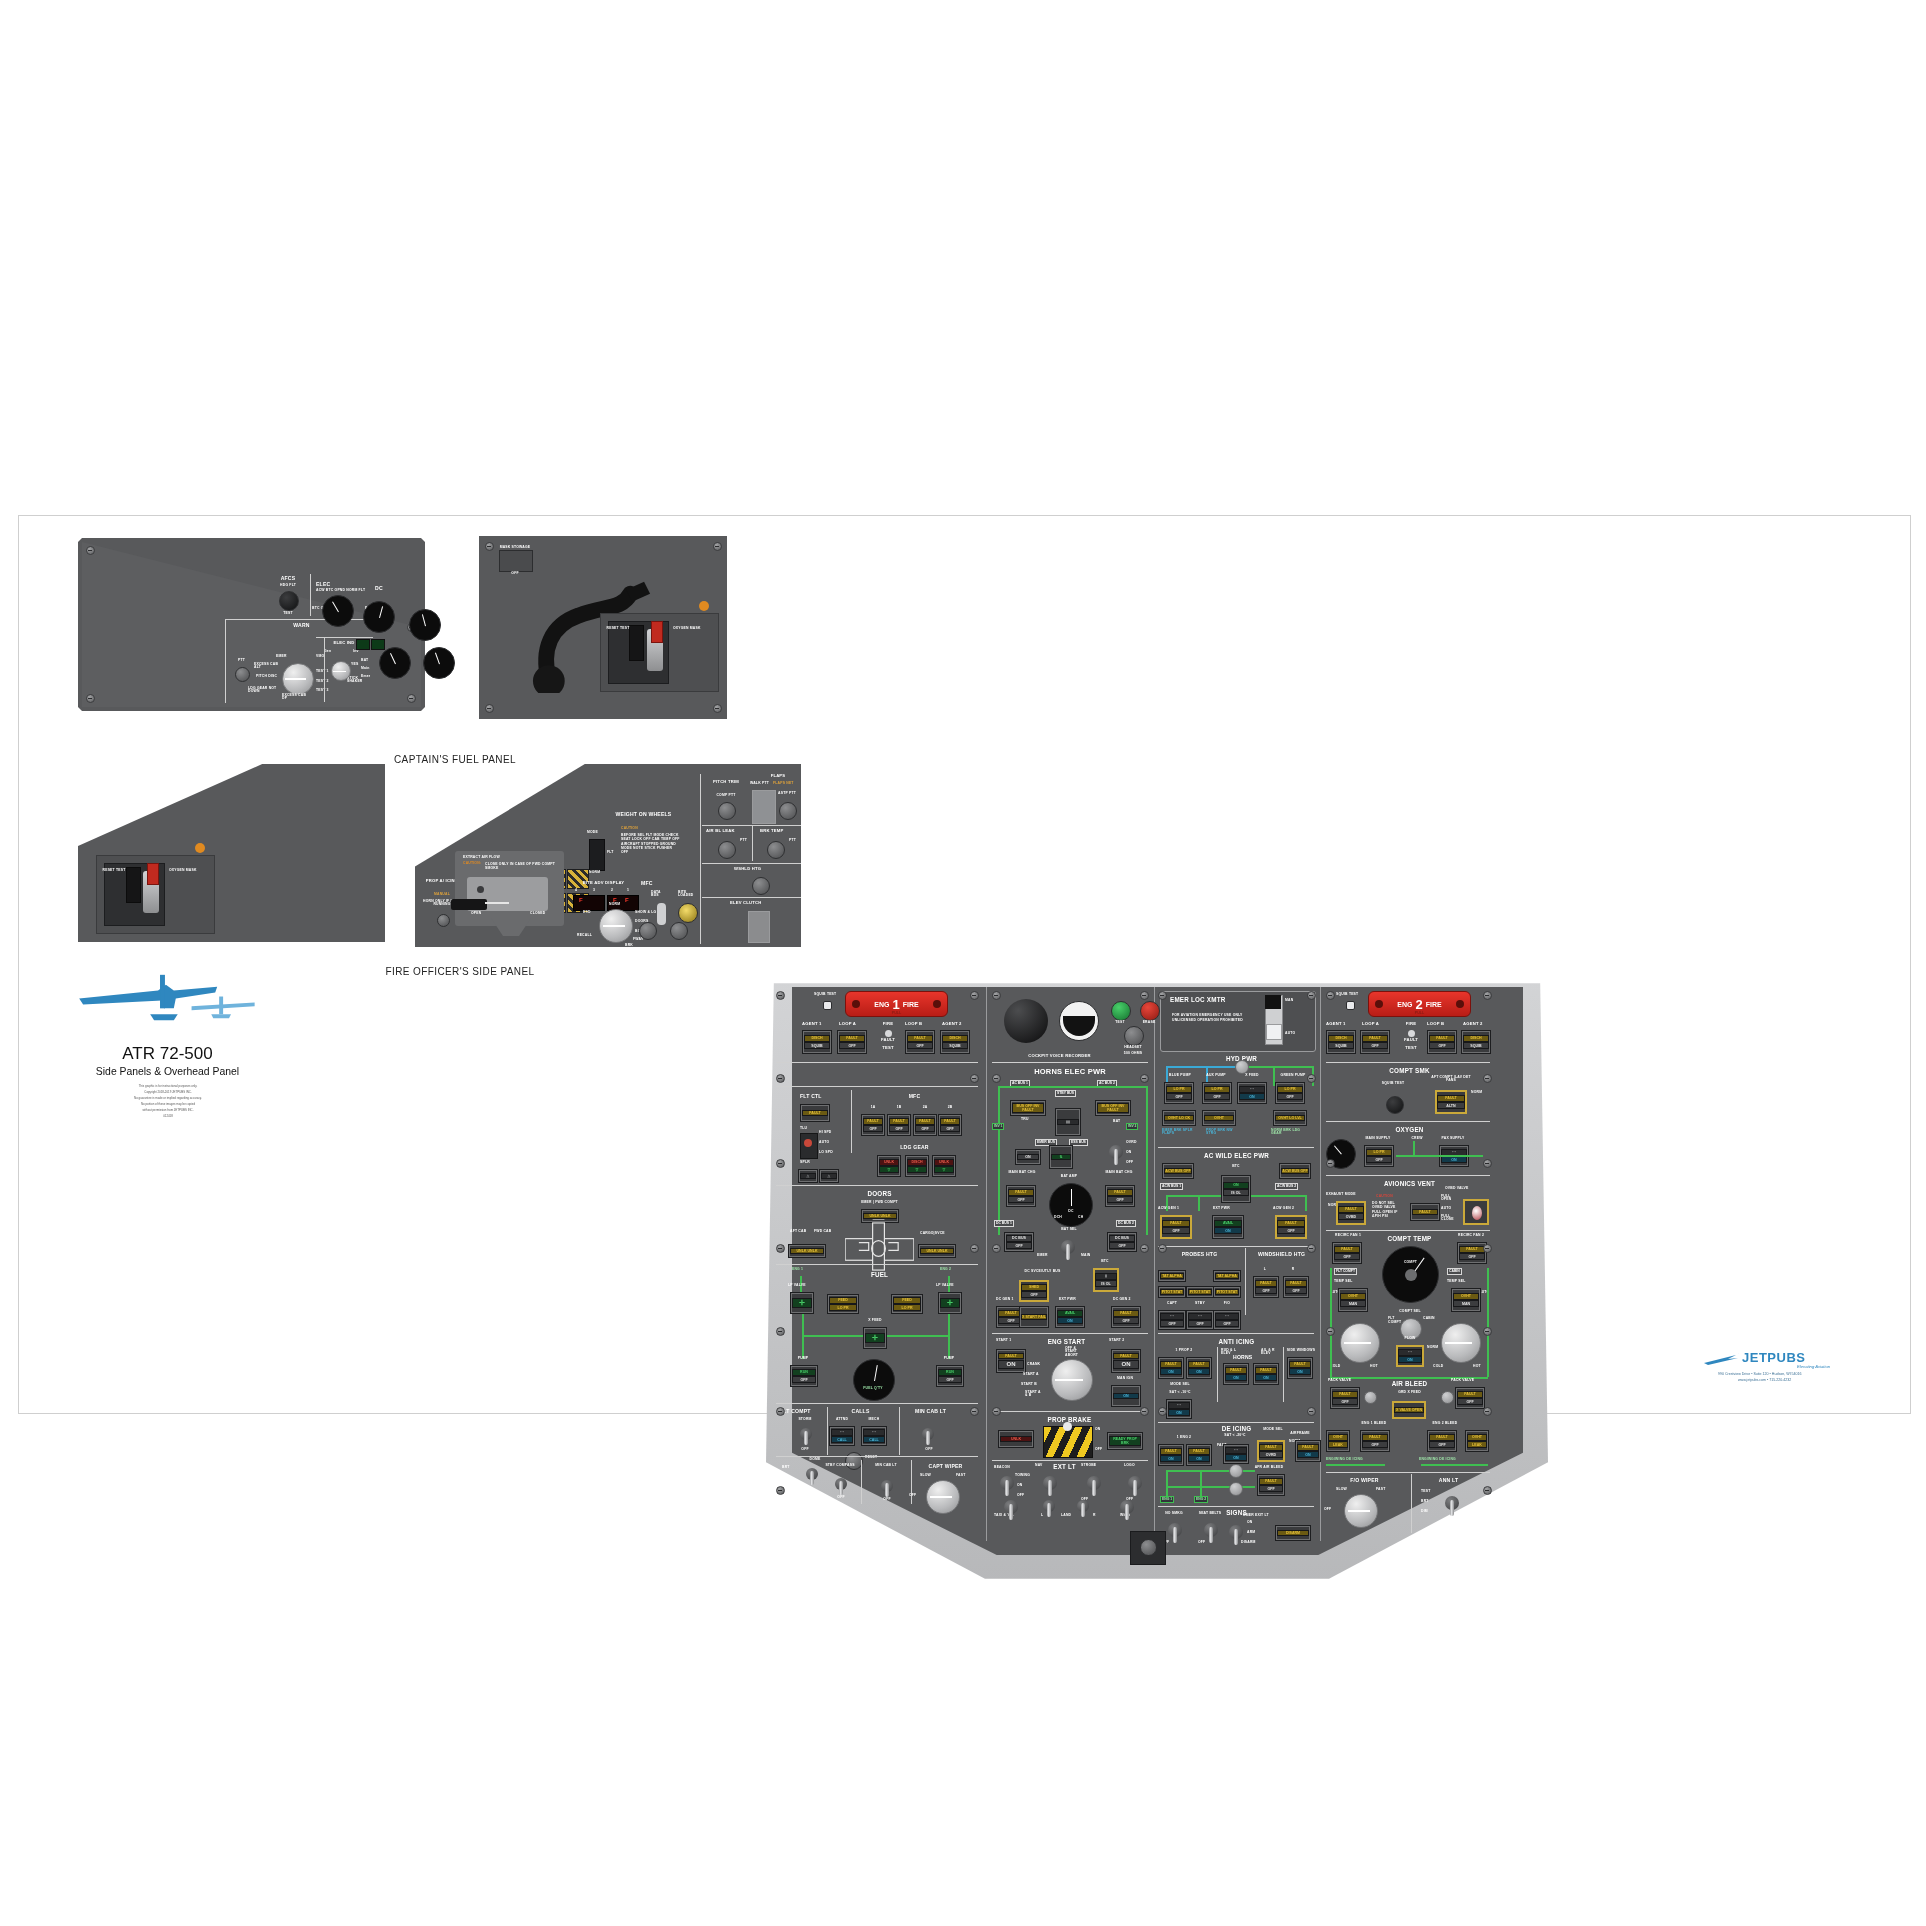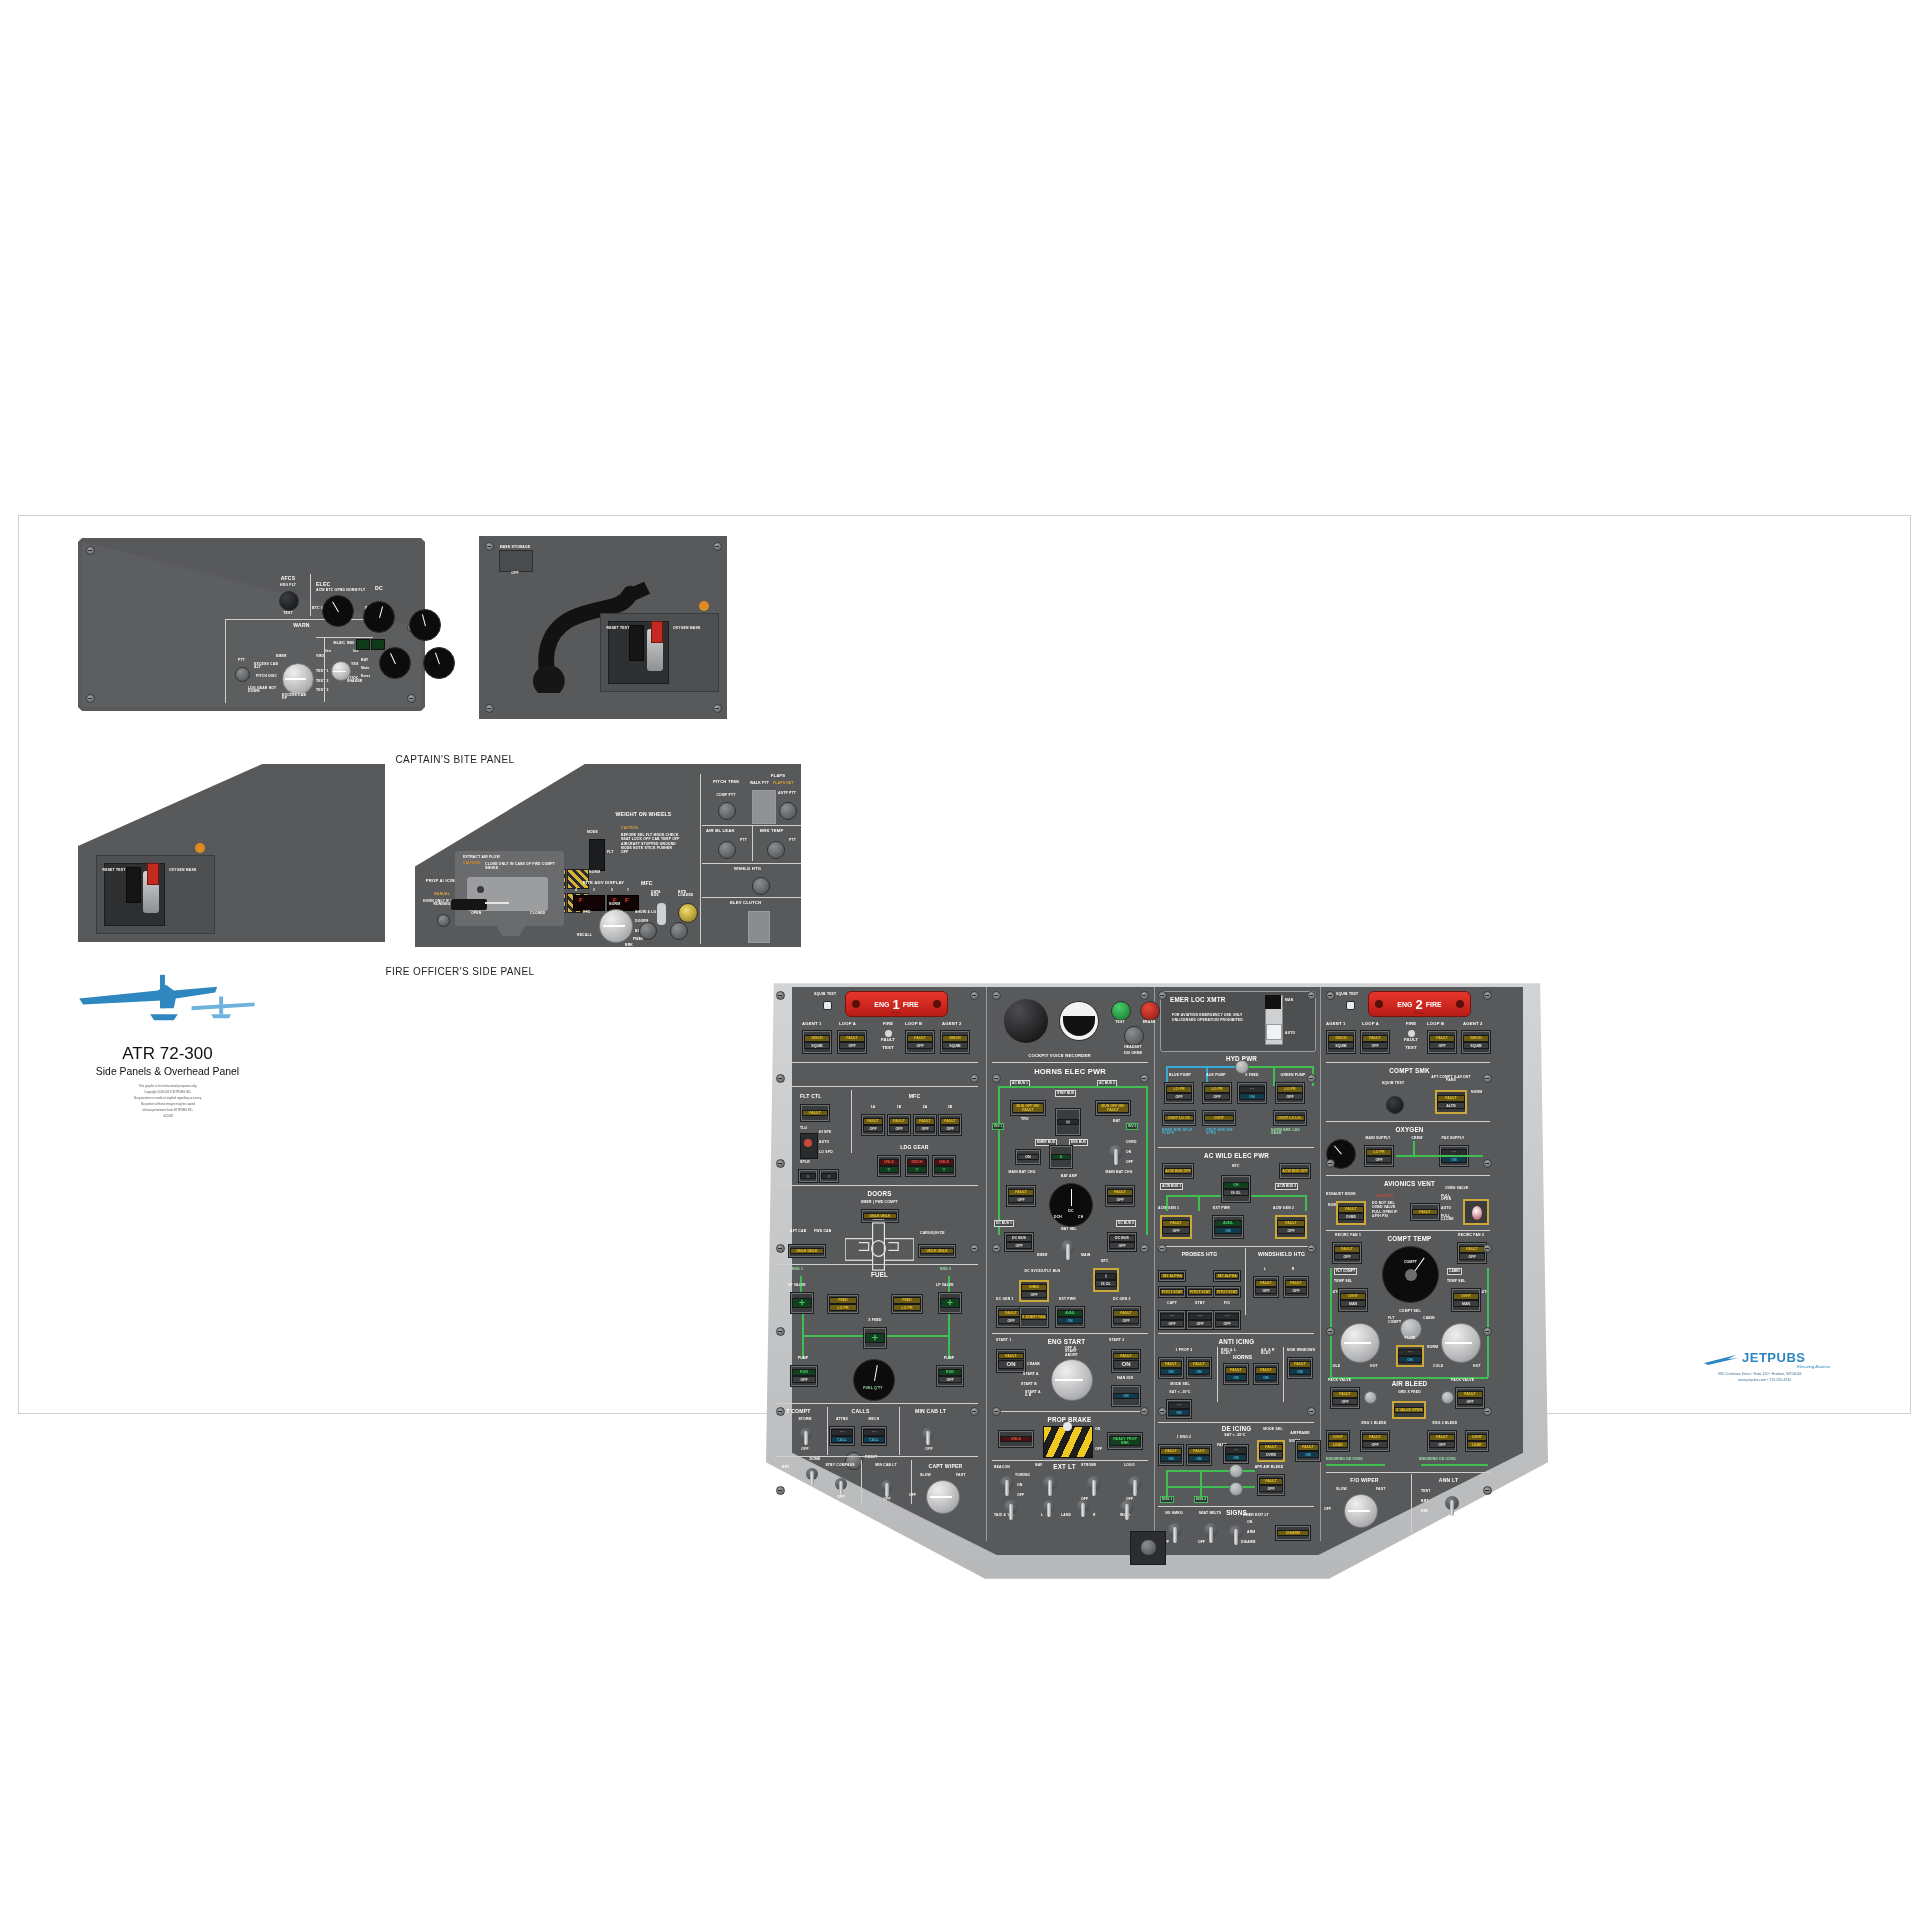--- a/index.html
+++ b/index.html
@@ -159,21 +159,21 @@
     <div class="abs lbl t4 ctr" style="left:246px;top:103px;width:40px;">ELEC IND</div>
     <div class="knob" style="left:253px;top:123px;width:18px;height:18px;"></div>
     <div class="abs lbl tiny" style="left:246px;top:112px;">Gen</div>
     <div class="abs lbl tiny" style="left:275px;top:112px;">Inv</div>
     <div class="abs lbl tiny" style="left:283px;top:121px;">BAT</div>
     <div class="abs lbl tiny" style="left:283px;top:129px;">Main</div>
     <div class="abs lbl tiny" style="left:283px;top:137px;">Emer</div>
     <div class="vsep" style="left:246px;top:99px;height:65px;"></div>
     <div class="sect" style="left:238px;top:99px;width:57px;"></div>
   </div>
-  <div class="cap" style="left:337px;top:238px;width:198px;">CAPTAIN'S BITE PANEL</div>
+  <div class="cap" style="left:337px;top:238px;width:198px;">CAPTAIN'S FUEL PANEL</div>
 
   <div class="abs" style="left:460px;top:20px;width:248px;height:183px;background:#58595b;">
     <div class="screw" style="left:6px;top:6px;"></div>
     <div class="screw" style="left:234px;top:6px;"></div>
     <div class="screw" style="left:6px;top:168px;"></div>
     <div class="screw" style="left:234px;top:168px;"></div>
 
     <div class="abs" style="left:20px;top:14px;width:32px;height:20px;background:#4a4b4d;border:1px solid #2c2d2f;"></div>
     <div class="abs lbl tiny ctr" style="left:14px;top:10px;width:44px;">MASK STOWAGE</div>
     <div class="abs lbl tiny ctr" style="left:14px;top:36px;width:44px;">OFF</div>
@@ -315,21 +315,21 @@
       <path d="M12 36 L92 28 L100 22 L108 28 L152 24 L150 30 L110 36 L108 46 L98 46 L96 38 L16 42 Z"></path>
       <rect x="94" y="12" width="5" height="34"></rect>
       <path d="M84 52 L112 52 L108 58 L88 58 Z"></path>
     </g>
     <g fill="#6fb3dc">
       <path d="M126 44 L190 40 L190 44 L126 48 Z"></path>
       <rect x="154" y="34" width="4" height="18"></rect>
       <path d="M146 52 L166 52 L164 56 L148 56 Z"></path>
     </g>
   </svg>
-  <div class="titlebig" style="left:20px;top:528px;width:257px;">ATR 72-300</div>
+  <div class="titlebig" style="left:20px;top:528px;width:257px;">ATR 72-500</div>
   <div class="titlesub" style="left:20px;top:550px;width:257px;">Side Panels &amp; Overhead Panel</div>
   <div class="footnote" style="left:50px;top:568px;width:198px;">This graphic is for instructional purposes only.</div>
   <div class="footnote" style="left:50px;top:574px;width:198px;">Copyright 2018-2019 JETPUBS INC.</div>
   <div class="footnote" style="left:50px;top:580px;width:198px;">No guarantee is made or implied regarding accuracy.</div>
   <div class="footnote" style="left:50px;top:586px;width:198px;">No portion of these images may be copied</div>
   <div class="footnote" style="left:50px;top:592px;width:198px;">without permission from JETPUBS INC.</div>
   <div class="footnote" style="left:50px;top:598px;width:198px;">012418</div>
 
   <div class="abs" style="left:1683px;top:834px;width:178px;height:40px;">
     <svg class="abs" width="40" height="14" style="left:0;top:2px;" viewBox="0 0 40 14">

